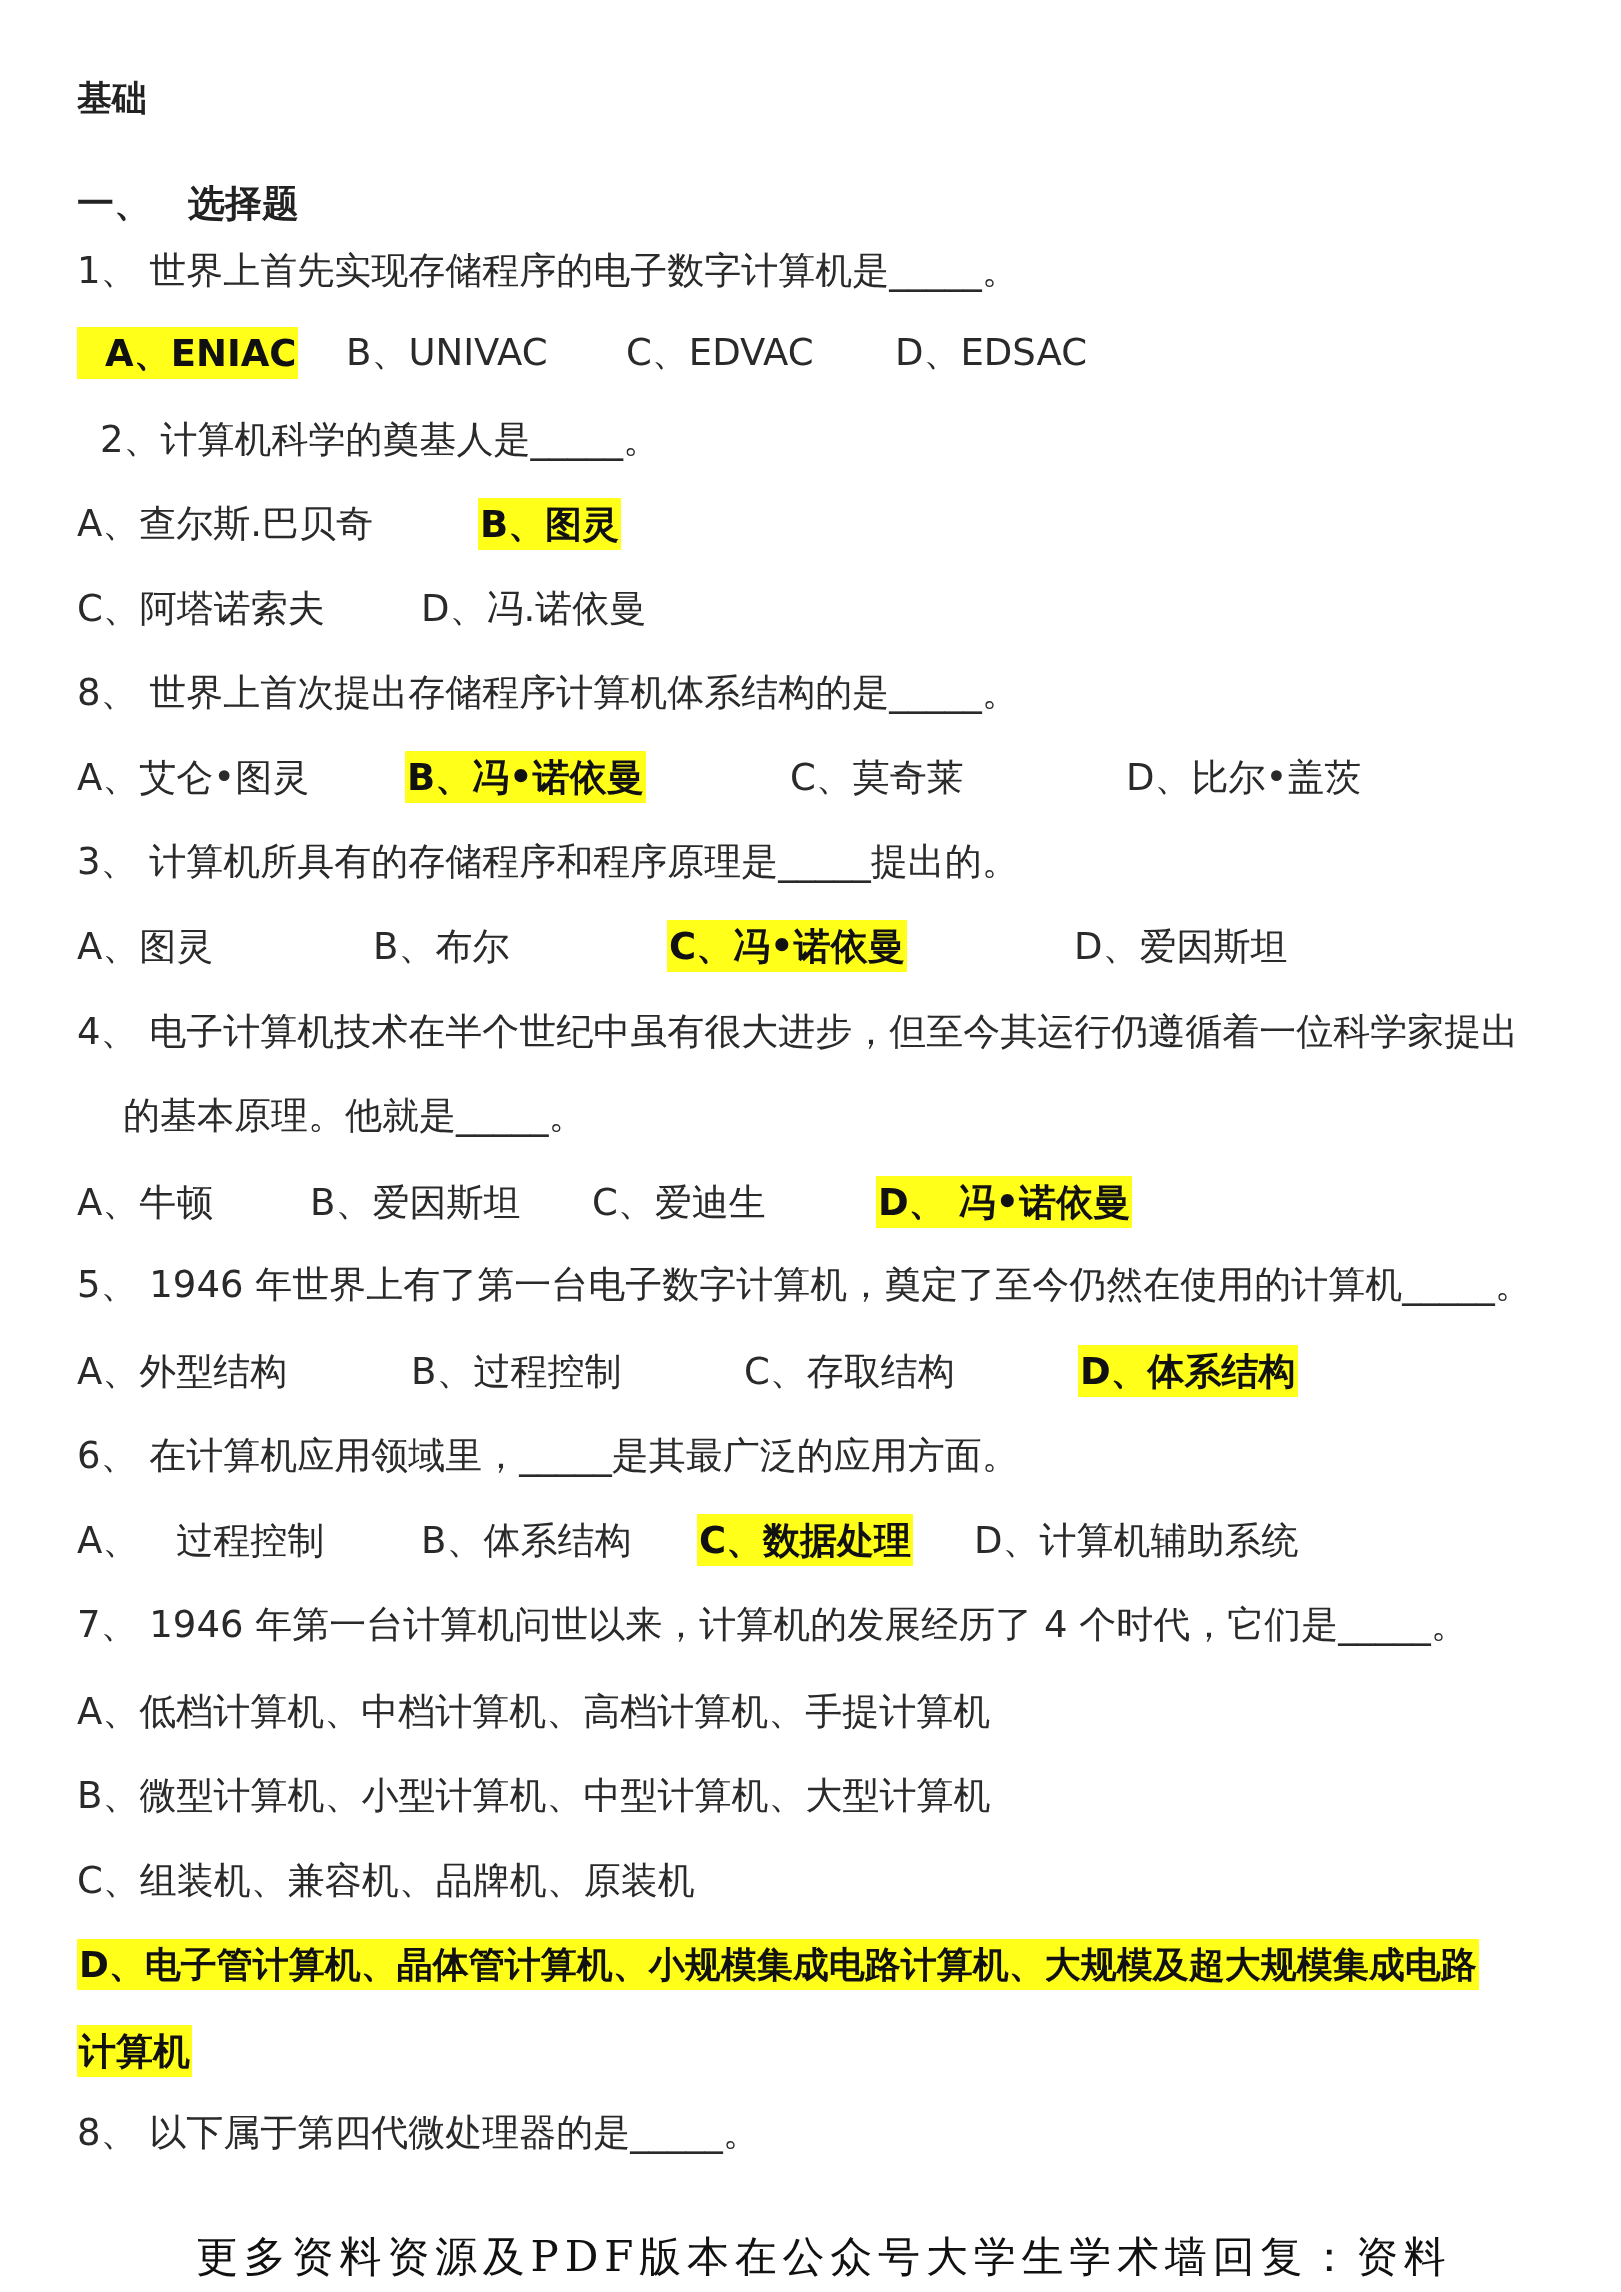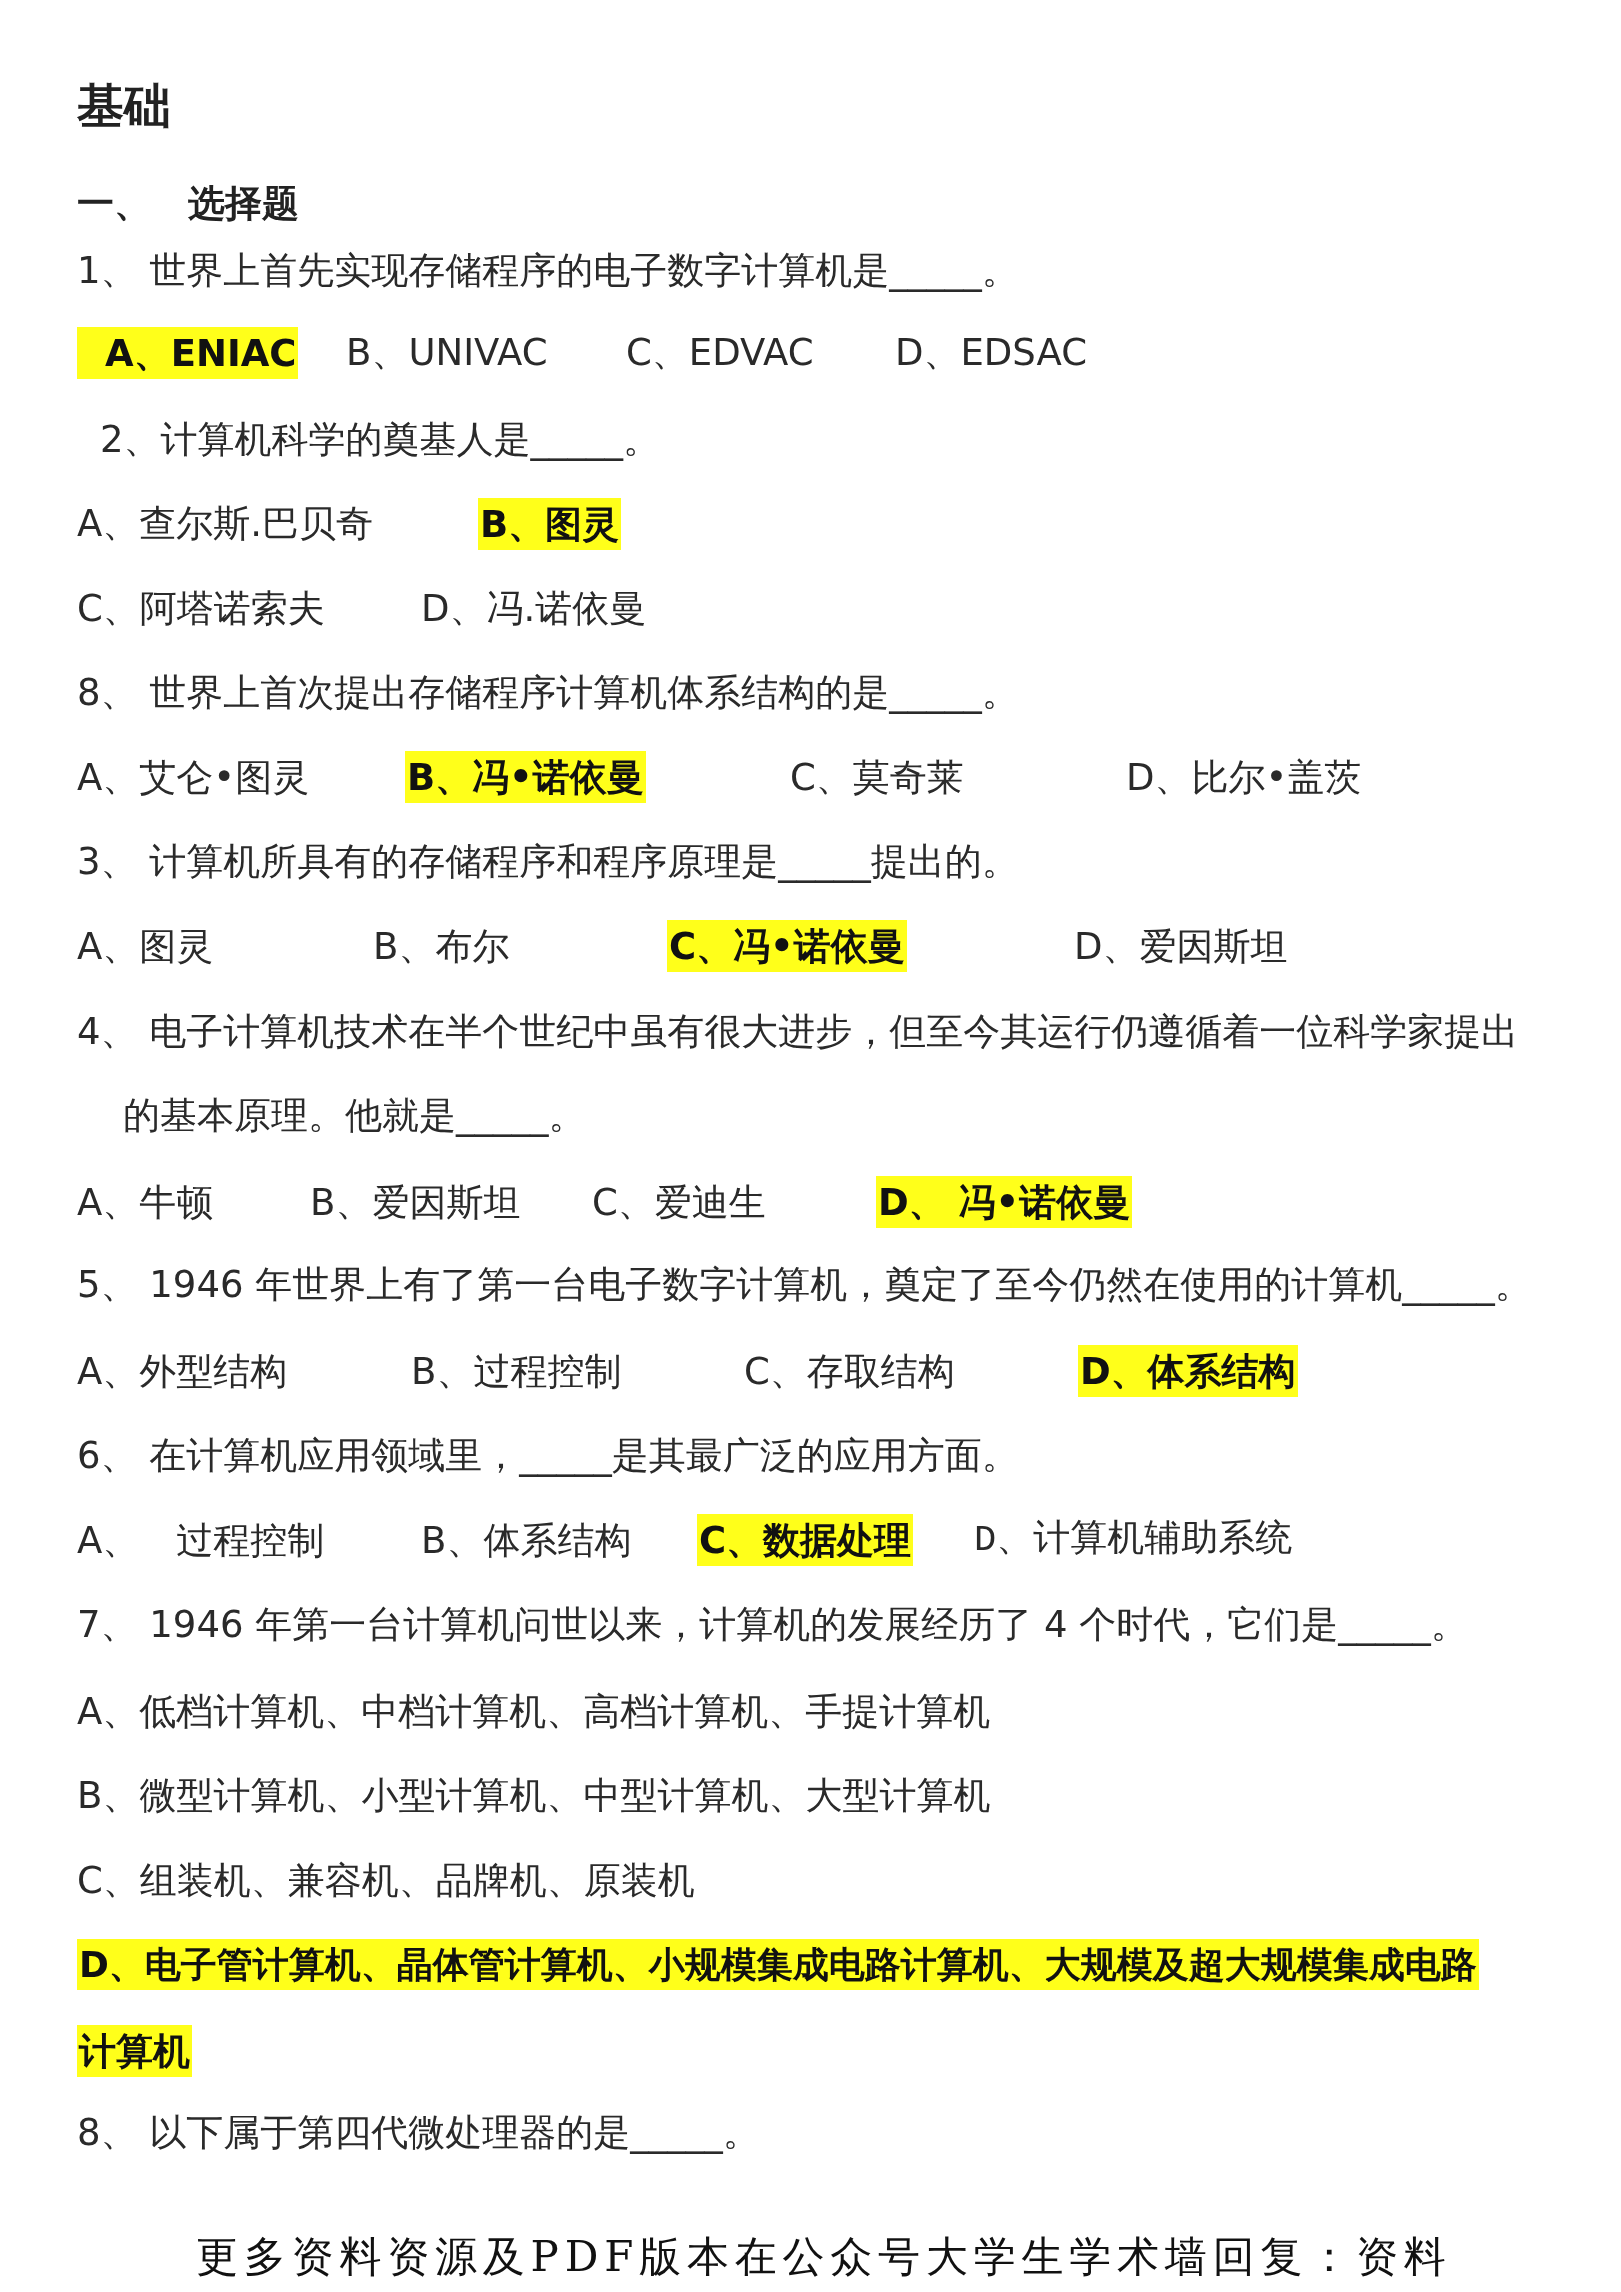--- a/index.html
+++ b/index.html
@@ -2,21 +2,21 @@
 <html><head>
 <meta charset="utf-8">
 <style>
   html, body { margin: 0; padding: 0; background: #ffffff; }
   body {
     width: 1622px; height: 2292px; position: relative; overflow: hidden;
     font-family: "DejaVu Sans", "Liberation Sans", sans-serif;
     color: #2a2a2a;
   }
   .abs { position: absolute; white-space: nowrap; }
-  .title { font-size: 47px; font-weight: bold; color: #222; }
+  .title { font-size: 35px; font-weight: bold; color: #222; }
   .line { font-size: 37px; line-height: 1; }
   .hl { background: #ffff1a; color: #111; font-weight: bold; padding: 7.7px 1.9px; }
   .footer { font-family: "DejaVu Serif", "Liberation Serif", serif; font-size: 42px; color: #111; letter-spacing: 5.8px; }
   .opt { position: absolute; white-space: nowrap; font-size: 37px; line-height: 1; }
 </style>
 </head>
 <body>
 
 <div>
 
@@ -57,21 +57,21 @@
   <div class="abs line" style="left:77px; top:1266px;">5、 1946 年世界上有了第一台电子数字计算机，奠定了至今仍然在使用的计算机_____。</div>
   <span class="opt" style="left:77px; top:1353px;">A、外型结构</span>
   <span class="opt" style="left:411px; top:1353px;">B、过程控制</span>
   <span class="opt" style="left:744px; top:1353px;">C、存取结构</span>
   <span class="opt hl" style="left:1078px; top:1345px;">D、体系结构</span>
 
   <div class="abs line" style="left:77px; top:1437px;">6、 在计算机应用领域里，_____是其最广泛的应用方面。</div>
   <span class="opt" style="left:77px; top:1522px;">A、　过程控制</span>
   <span class="opt" style="left:421px; top:1522px;">B、体系结构</span>
   <span class="opt hl" style="left:697px; top:1514px;">C、数据处理</span>
-  <span class="opt" style="left:974px; top:1522px;font-family:Liberation Mono, monospace;">D、计算机辅助系统</span>
+  <span class="opt" style="left:974px; top:1522px;">D、计算机辅助系统</span>
 
   <div class="abs line" style="left:77px; top:1606px;">7、 1946 年第一台计算机问世以来，计算机的发展经历了 4 个时代，它们是_____。</div>
   <div class="abs line" style="left:77px; top:1693px;">A、低档计算机、中档计算机、高档计算机、手提计算机</div>
   <div class="abs line" style="left:77px; top:1777px;">B、微型计算机、小型计算机、中型计算机、大型计算机</div>
   <div class="abs line" style="left:77px; top:1862px;">C、组装机、兼容机、品牌机、原装机</div>
   <span class="opt hl" style="left:77px; top:1939px; font-size:36px;">D、电子管计算机、晶体管计算机、小规模集成电路计算机、大规模及超大规模集成电路</span>
   <span class="opt hl" style="left:77px; top:2025px;">计算机</span>
 
   <div class="abs line" style="left:77px; top:2114px;">8、 以下属于第四代微处理器的是_____。</div>
 

